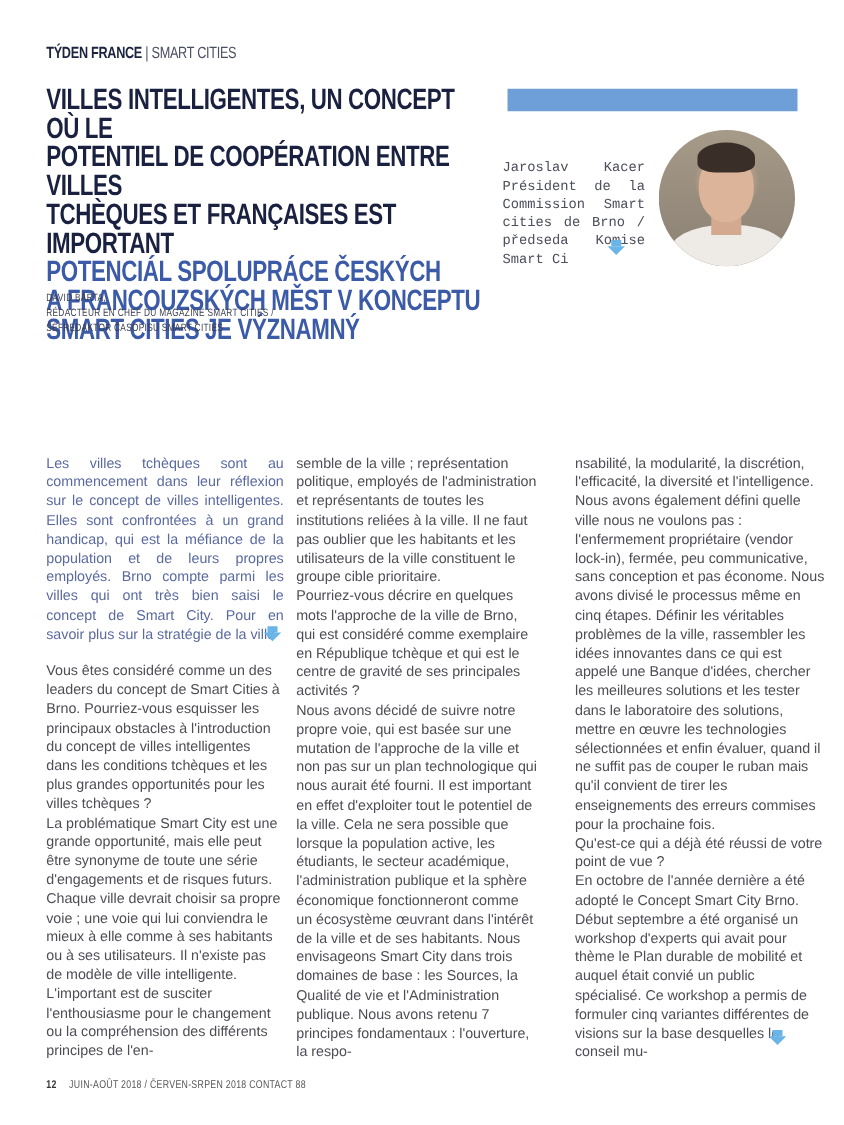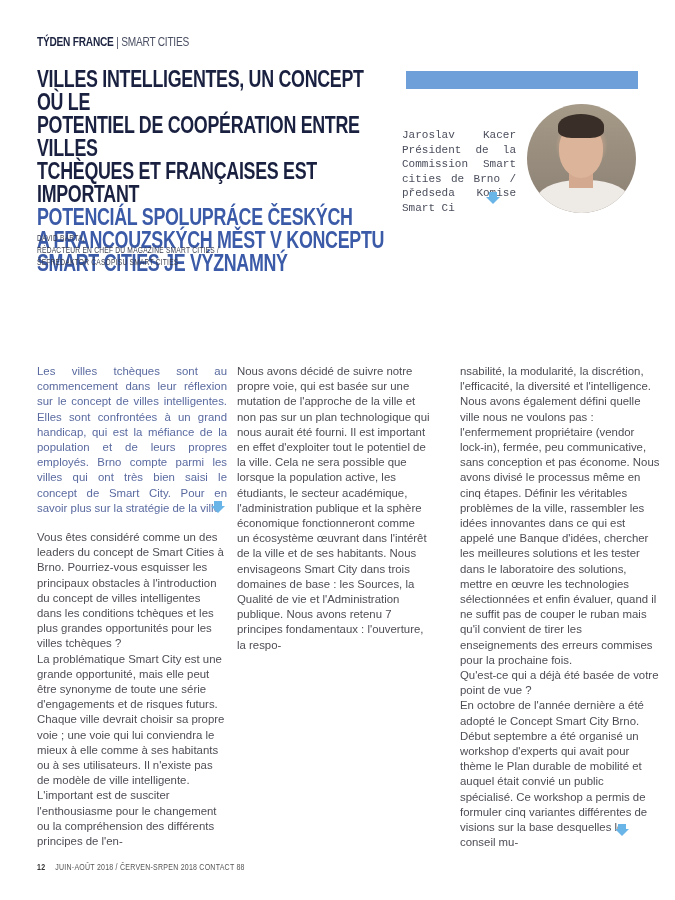--- a/index.html
+++ b/index.html
@@ -72,26 +72,28 @@
   <p>Les villes tchèques sont au commencement dans leur réflexion sur le concept de villes intelligentes. Elles sont confrontées à un grand handicap, qui est la méfiance de la population et de leurs propres employés. Brno compte parmi les villes qui ont très bien saisi le concept de Smart City. Pour en savoir plus sur la stratégie de la ville</p>
 </div>
 <div class="arrow" style="left:211px; top:501px;"></div>
 
 <div class="col col1 q1">
   <p>Vous êtes considéré comme un des leaders du concept de Smart Cities à Brno. Pourriez-vous esquisser les principaux obstacles à l'introduction du concept de villes intelligentes dans les conditions tchèques et les plus grandes opportunités pour les villes tchèques ?</p>
   <p>La problématique Smart City est une grande opportunité, mais elle peut être synonyme de toute une série d'engagements et de risques futurs. Chaque ville devrait choisir sa propre voie ; une voie qui lui conviendra le mieux à elle comme à ses habitants ou à ses utilisateurs. Il n'existe pas de modèle de ville intelligente. L'important est de susciter l'enthousiasme pour le changement ou la compréhension des différents principes de l'en-</p>
 </div>
 
 <div class="col col2">
+  <p>semble de la ville ; représentation politique, employés de l'administration et représentants de toutes les institutions reliées à la ville. Il ne faut pas oublier que les habitants et les utilisateurs de la ville constituent le groupe cible prioritaire.</p>
+  <p>Pourriez-vous décrire en quelques mots l'approche de la ville de Brno, qui est considéré comme exemplaire en République tchèque et qui est le centre de gravité de ses principales activités ?</p>
   <p>Nous avons décidé de suivre notre propre voie, qui est basée sur une mutation de l'approche de la ville et non pas sur un plan technologique qui nous aurait été fourni. Il est important en effet d'exploiter tout le potentiel de la ville. Cela ne sera possible que lorsque la population active, les étudiants, le secteur académique, l'administration publique et la sphère économique fonctionneront comme un écosystème œuvrant dans l'intérêt de la ville et de ses habitants. Nous envisageons Smart City dans trois domaines de base : les Sources, la Qualité de vie et l'Administration publique. Nous avons retenu 7 principes fondamentaux : l'ouverture, la respo-</p>
 </div>
 
 <div class="col col3">
   <p>nsabilité, la modularité, la discrétion, l'efficacité, la diversité et l'intelligence. Nous avons également défini quelle ville nous ne voulons pas : l'enfermement propriétaire (vendor lock-in), fermée, peu communicative, sans conception et pas économe. Nous avons divisé le processus même en cinq étapes. Définir les véritables problèmes de la ville, rassembler les idées innovantes dans ce qui est appelé une Banque d'idées, chercher les meilleures solutions et les tester dans le laboratoire des solutions, mettre en œuvre les technologies sélectionnées et enfin évaluer, quand il ne suffit pas de couper le ruban mais qu'il convient de tirer les enseignements des erreurs commises pour la prochaine fois.</p>
-  <p>Qu'est-ce qui a déjà été basée de votre point de vue ?</p>
+  <p>Qu'est-ce qui a déjà été réussi de votre point de vue ?</p>
   <p>En octobre de l'année dernière a été adopté le Concept Smart City Brno. Début septembre a été organisé un workshop d'experts qui avait pour thème le Plan durable de mobilité et auquel était convié un public spécialisé. Ce workshop a permis de formuler cinq variantes différentes de visions sur la base desquelles le conseil mu-</p>
 </div>
 <div class="arrow" style="left:615px; top:824px;"></div>
 
 <div class="footer cond">
   <span class="pg">12</span>
   <span class="rest">JUIN-AOÛT 2018 / ČERVEN-SRPEN 2018  CONTACT 88</span>
 </div>
 
 </body></html>

